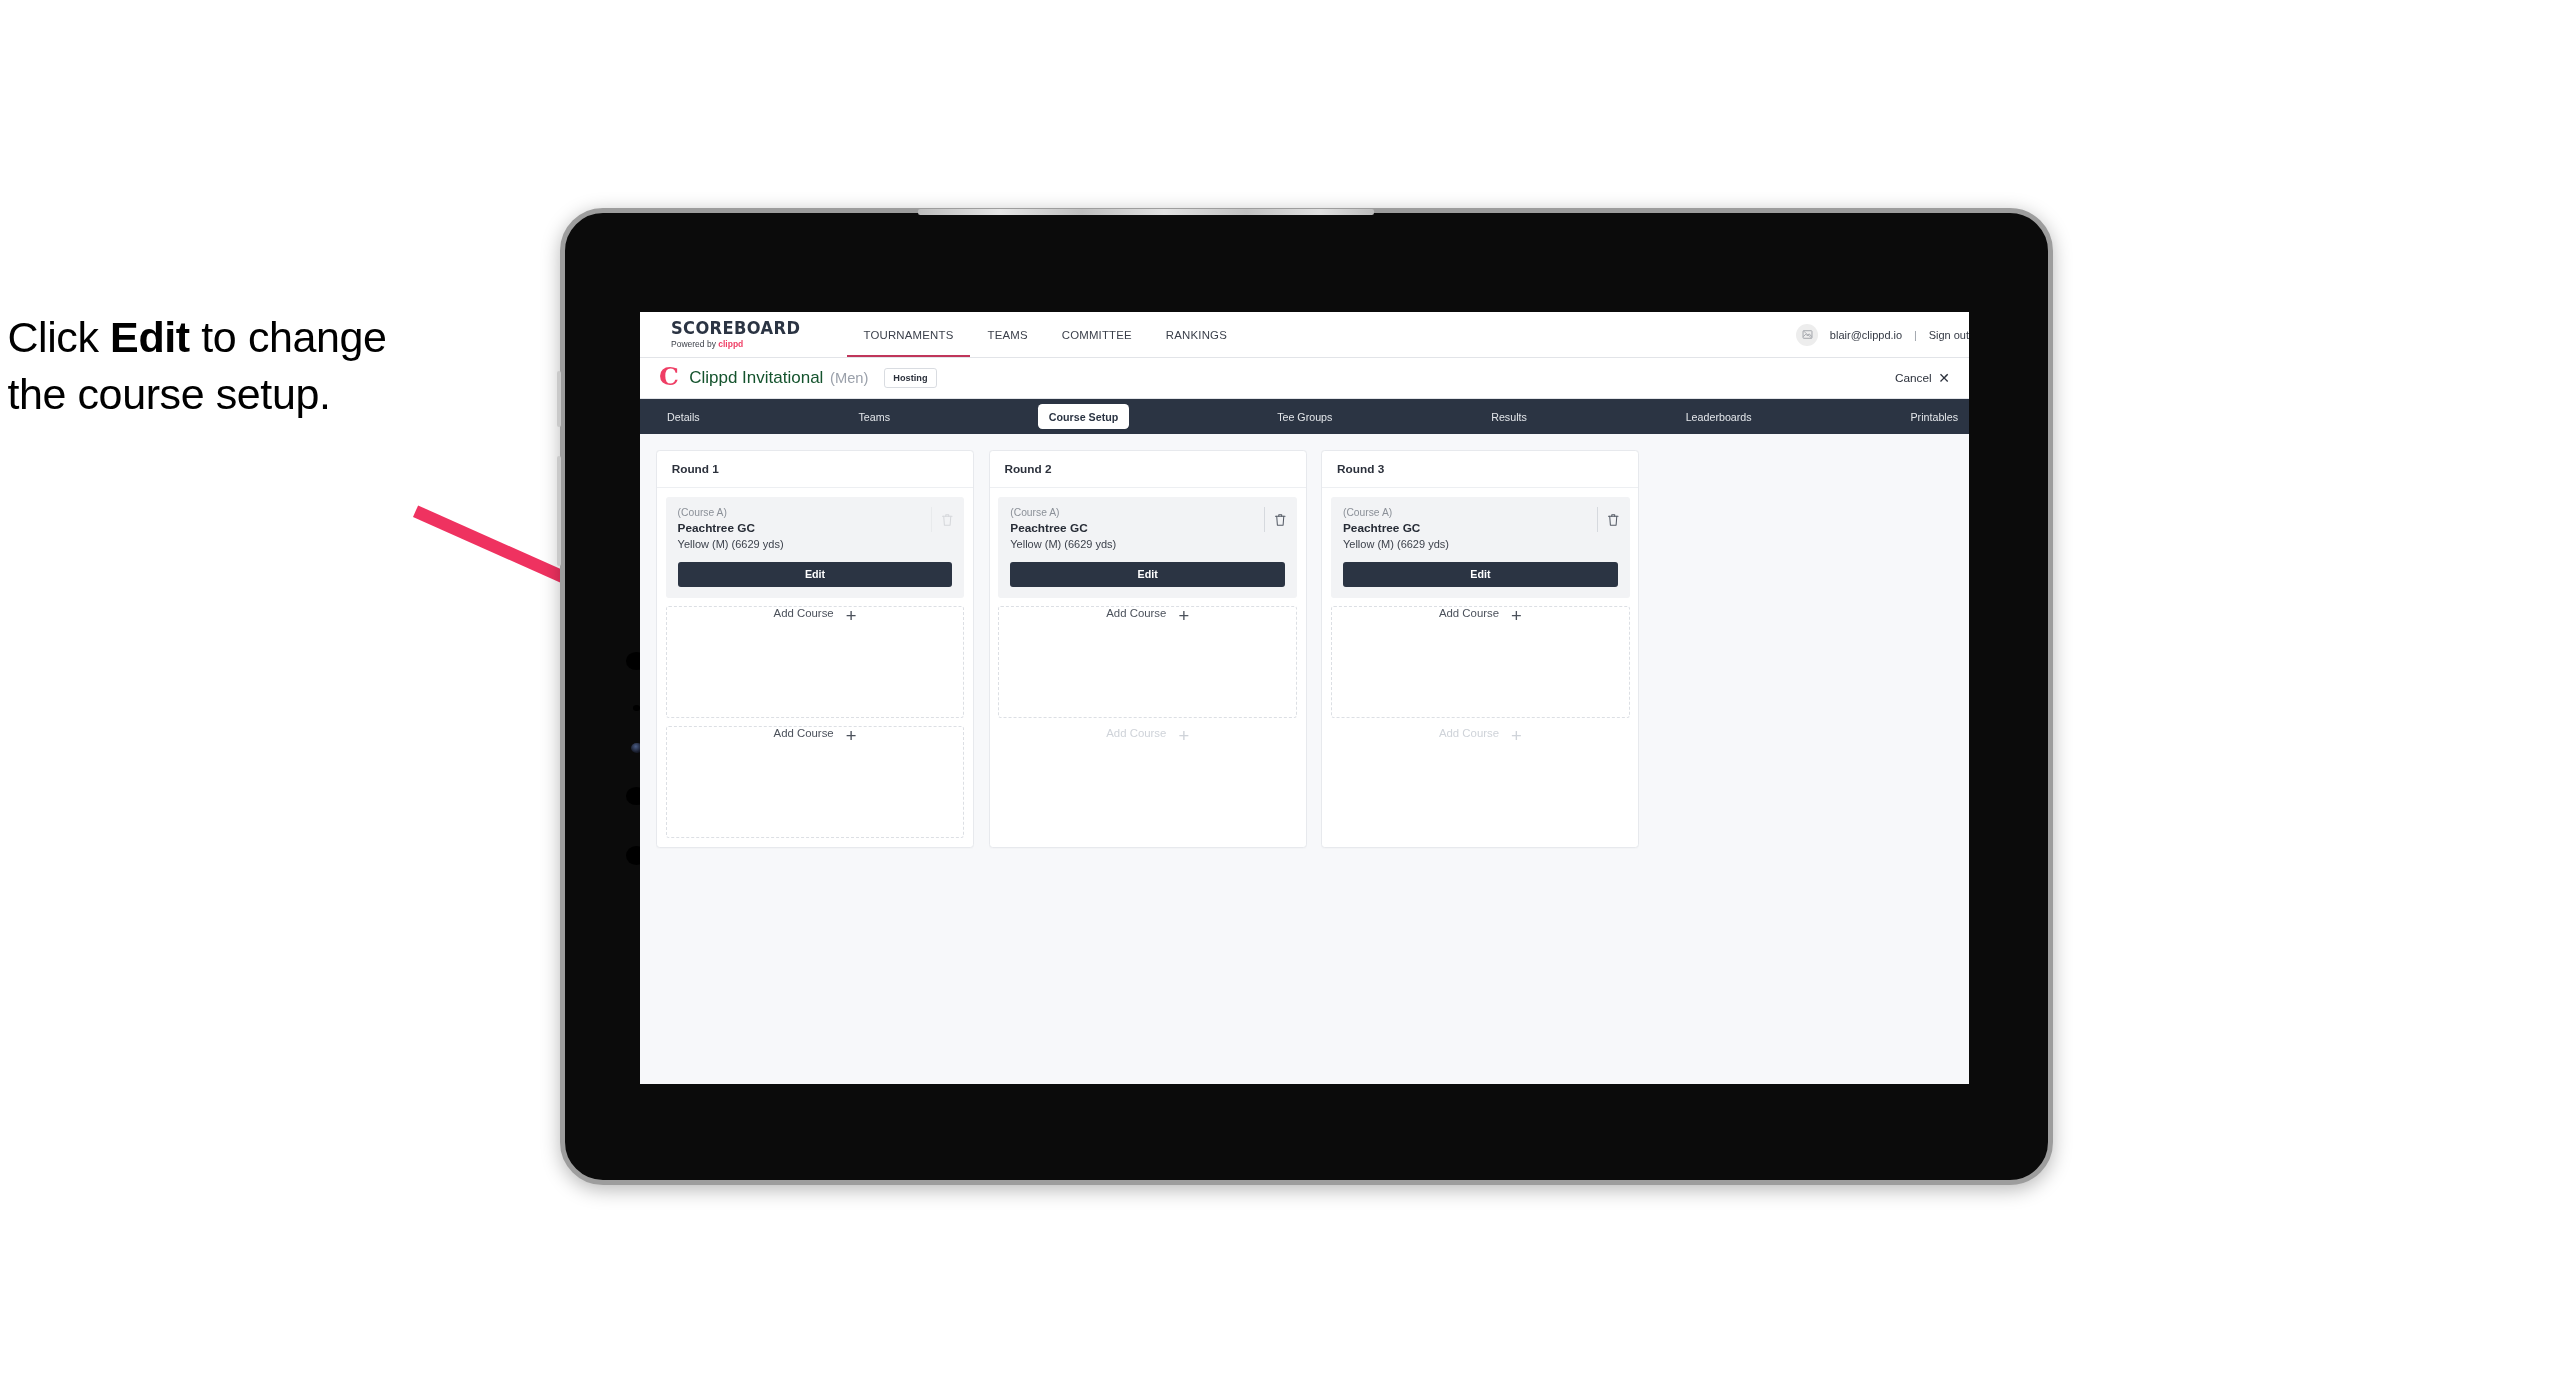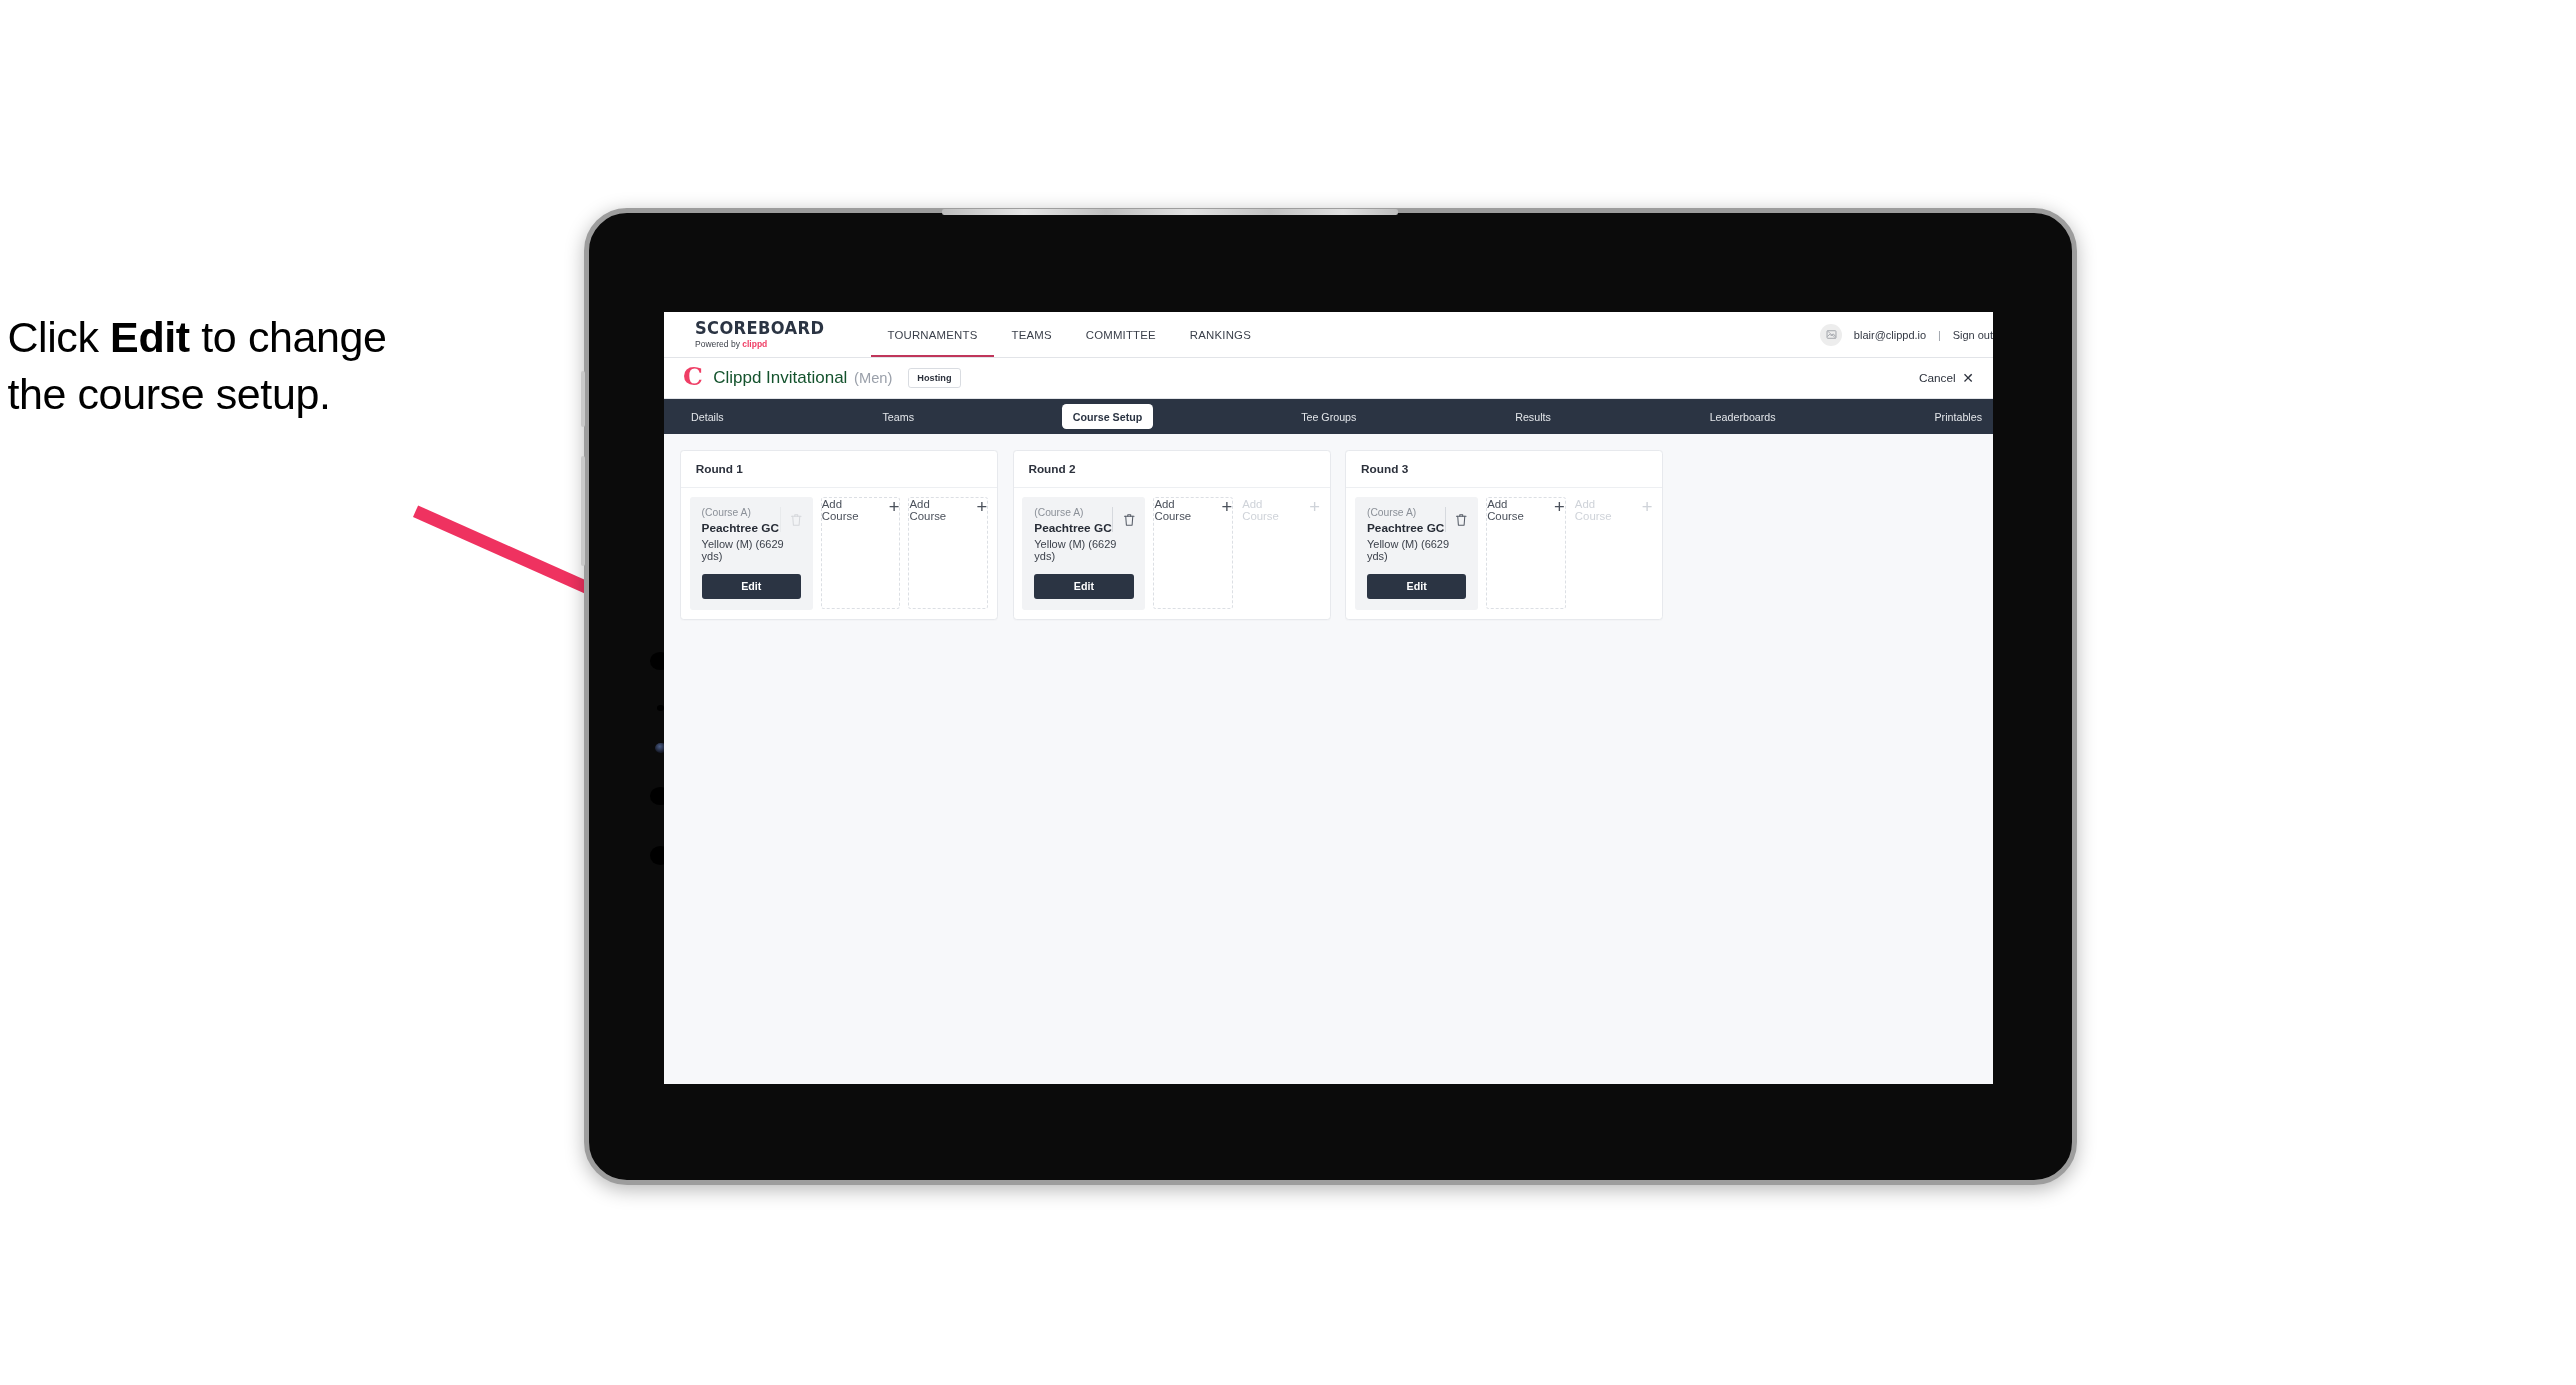--- a/index.html
+++ b/index.html
@@ -21,21 +21,21 @@
     color: #000;
     letter-spacing: -0.4px;
   }
   .annotation b { font-weight: bold; }
 
   .arrow-svg { position: absolute; left: 383px; top: 471px; width: 309px; height: 162px; }
 
   
   .tablet {
     position: absolute;
-    left: 584px; top: 208px;
+    left: 560px; top: 208px;
     width: 1493px; height: 977px;
     background: #0b0b0b;
     border-radius: 43px;
     border: 5.9px solid #9d9d9d;
     box-shadow: 0 4.4px 19px rgba(0,0,0,0.28);
   }
   .tablet-top-notch {
     position: absolute; top: -3.7px; left: 353px;
     width: 456px; height: 5.9px;
     background: linear-gradient(90deg,#bdbdbd 0%, #e6e6e6 18%, #bfbfbf 36%, #e2e2e2 54%, #c2c2c2 72%, #e0e0e0 88%, #bdbdbd 100%);
@@ -142,21 +142,21 @@
     width: 318px; background: #ffffff;
     border: 0.7px solid #e7e9ed; border-radius: 3.7px;
     display: flex; flex-direction: column;
     align-self: flex-start;
     box-shadow: 0 0.7px 1.5px rgba(0,0,0,0.02);
   }
   .round-head {
     padding: 11px 14.7px; font-size: 11.8px; font-weight: bold; color: #2c313c;
     border-bottom: 0.7px solid #edeff2;
   }
-  .round-body { padding: 8.8px; display: flex; flex-direction: row; gap: 8px; }
+  .round-body { padding: 8.8px; display: flex; flex-direction: column; gap: 8px; }
 
   .course-card {
     background: #f2f3f5; border-radius: 2.9px; padding: 10.3px 11.8px 11.8px 11.8px;
     position: relative;
   }
   .course-label { font-size: 10.3px; color: #8b9098; margin-bottom: 2.9px; }
   .course-name { font-size: 11.8px; font-weight: bold; color: #272c36; margin-bottom: 2.9px; }
   .course-tee { font-size: 11px; color: #3d424c; }
   .card-actions {
     position: absolute; top: 10.3px; right: 10.3px;

